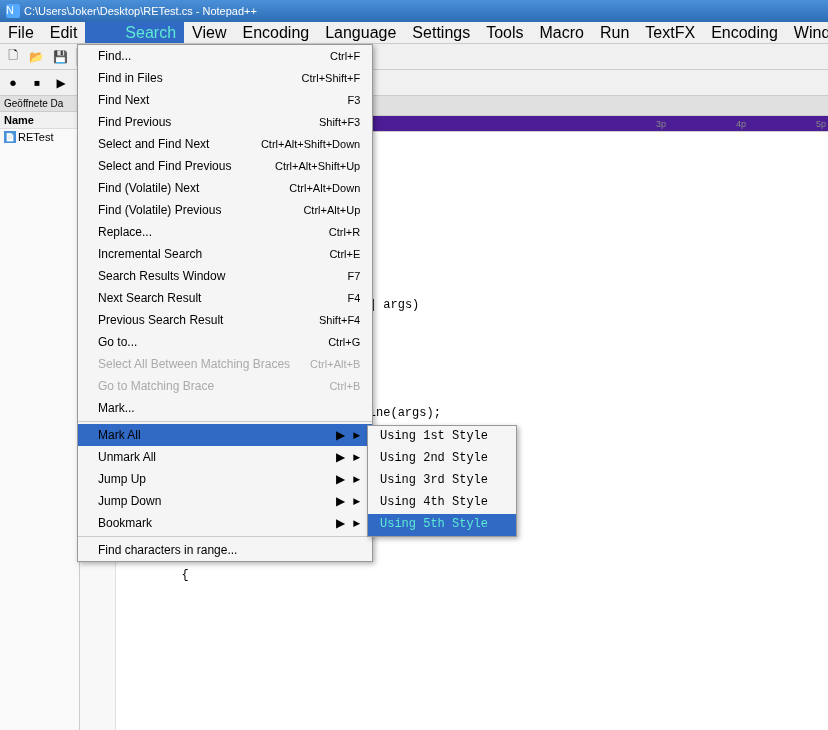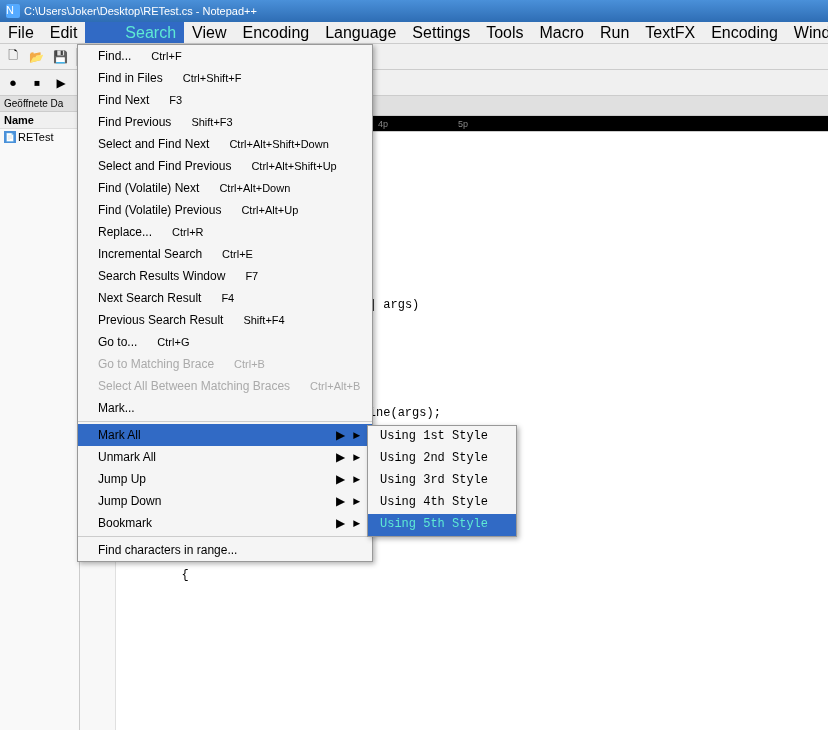--- a/index.html
+++ b/index.html
@@ -128,27 +128,28 @@
 
     
     .editor-area {
       flex: 1;
       background: white;
       position: relative;
       overflow: hidden;
     }
     .editor-ruler {
       height: 16px;
-      background: #000000;
+      background: #4c1d95;
       border-bottom: 1px solid #ccc;
       display: flex;
       align-items: center;
       padding-left: 40px;
       font-size: 10px;
       color: #666;
+      justify-content: flex-end;
     }
     .ruler-marks {
       display: flex;
       gap: 0;
     }
     .ruler-mark {
       width: 50px;
       text-align: right;
       padding-right: 2px;
       font-size: 9px;
@@ -208,20 +209,21 @@
     .dropdown-menu {
       position: absolute;
       background: #f5f5f5;
       border: 1px solid #999;
       box-shadow: 2px 2px 5px rgba(0,0,0,0.3);
       z-index: 100;
       min-width: 290px;
     }
     .menu-entry {
       display: flex;
+      justify-content: space-between;
       align-items: center;
       padding: 3px 12px 3px 20px;
       cursor: pointer;
       height: 22px;
       font-size: 12px;
       white-space: nowrap;
     }
     .menu-entry.disabled { color: #aaa; cursor: default; }
     .menu-entry.has-sub::after { content: '▶'; margin-left: 8px; font-size: 9px; }
     .menu-entry.has-sub.active { background: #316ac5; color: #000000; }
@@ -470,26 +472,26 @@
   </div>
   <div class="menu-entry">
     <span>Previous Search Result</span>
     <span class="shortcut">Shift+F4</span>
   </div>
   <div class="menu-entry">
     <span>Go to...</span>
     <span class="shortcut">Ctrl+G</span>
   </div>
   <div class="menu-entry disabled">
+    <span>Select All Between Matching Braces</span>
+    <span class="shortcut">Ctrl+Alt+B</span>
+  </div>
+  <div class="menu-entry disabled">
     <span>Go to Matching Brace</span>
     <span class="shortcut">Ctrl+B</span>
-  </div>
-  <div class="menu-entry disabled">
-    <span>Select All Between Matching Braces</span>
-    <span class="shortcut">Ctrl+Alt+B</span>
   </div>
   <div class="menu-entry">
     <span>Mark...</span>
     <span class="shortcut"></span>
   </div>
   <div class="menu-separator"></div>
   <div class="menu-entry has-sub active">
     <span>Mark All</span>
     <span style="flex:1"></span>
     <span>▶</span>

